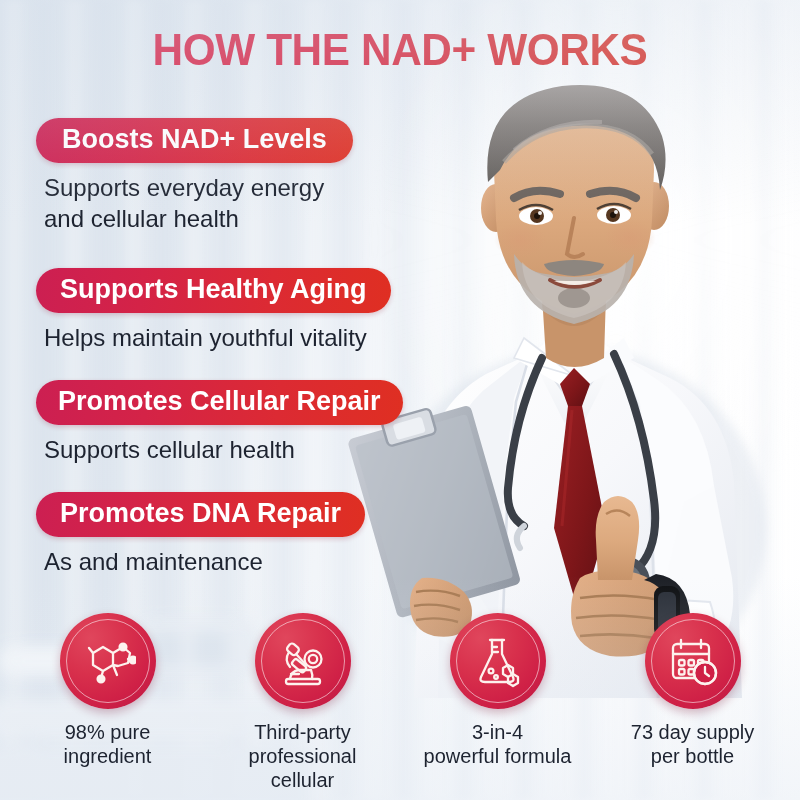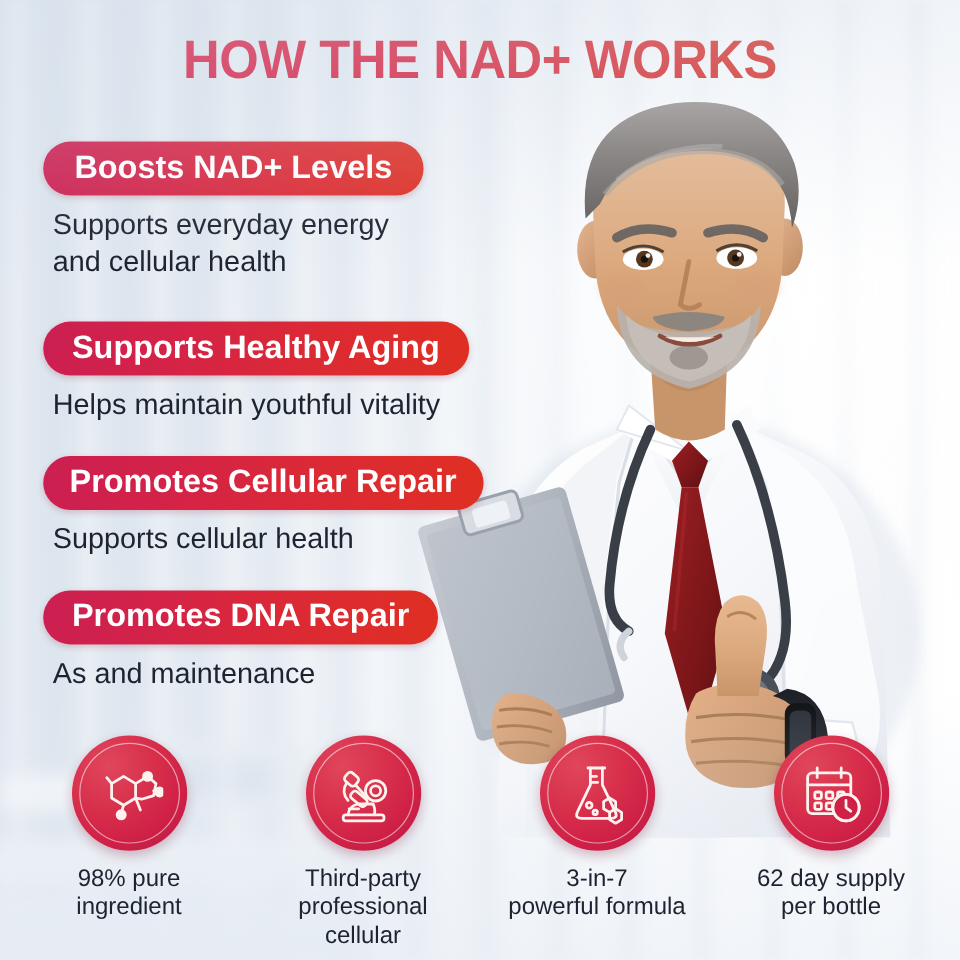--- a/index.html
+++ b/index.html
@@ -333,40 +333,40 @@
           <path d="M20 7 L34 7"></path>
           <path d="M22 7 L22 21 L11 44 Q9 49 15 49 L39 49 Q45 49 43 44 L32 21 L32 7"></path>
           <path d="M22 14 L27 14"></path>
           <path d="M22 19 L28 19"></path>
           <circle cx="21" cy="38" r="2.4"></circle>
           <circle cx="26" cy="44" r="1.8"></circle>
           <path d="M33 35 L38 32 L43 35 L43 41 L38 44 L33 41 Z"></path>
           <path d="M38 44 L38 50 L43 53 L48 50 L48 44 L43 41"></path>
         </svg>
       </div>
-      <div class="badge-label">3-in-7
+      <div class="badge-label">3-in-4
 powerful formula</div>
     </div>
 
     <div class="badge">
       <div class="badge-circle">
         <svg width="56" height="56" viewBox="0 0 56 56" fill="none" stroke="#fdf2ee" stroke-width="2.3" stroke-linecap="round" stroke-linejoin="round">
           <rect x="8" y="11" width="36" height="34" rx="4"></rect>
           <path d="M8 21 L44 21"></path>
           <path d="M16 7 L16 15"></path>
           <path d="M36 7 L36 15"></path>
           <rect x="14" y="27" width="5.5" height="5.5" rx="1.6"></rect>
           <rect x="23.5" y="27" width="5.5" height="5.5" rx="1.6"></rect>
           <rect x="33" y="27" width="5.5" height="5.5" rx="1.6"></rect>
           <rect x="14" y="36" width="5.5" height="5.5" rx="1.6"></rect>
           <rect x="23.5" y="36" width="5.5" height="5.5" rx="1.6"></rect>
           <circle cx="40" cy="40" r="11" fill="#cf2046"></circle>
           <circle cx="40" cy="40" r="11"></circle>
           <path d="M40 34 L40 40 L44 43"></path>
         </svg>
       </div>
-      <div class="badge-label">62 day supply
+      <div class="badge-label">73 day supply
 per bottle</div>
     </div>
 
   </div>
 
 </div>
 
 </body></html>

